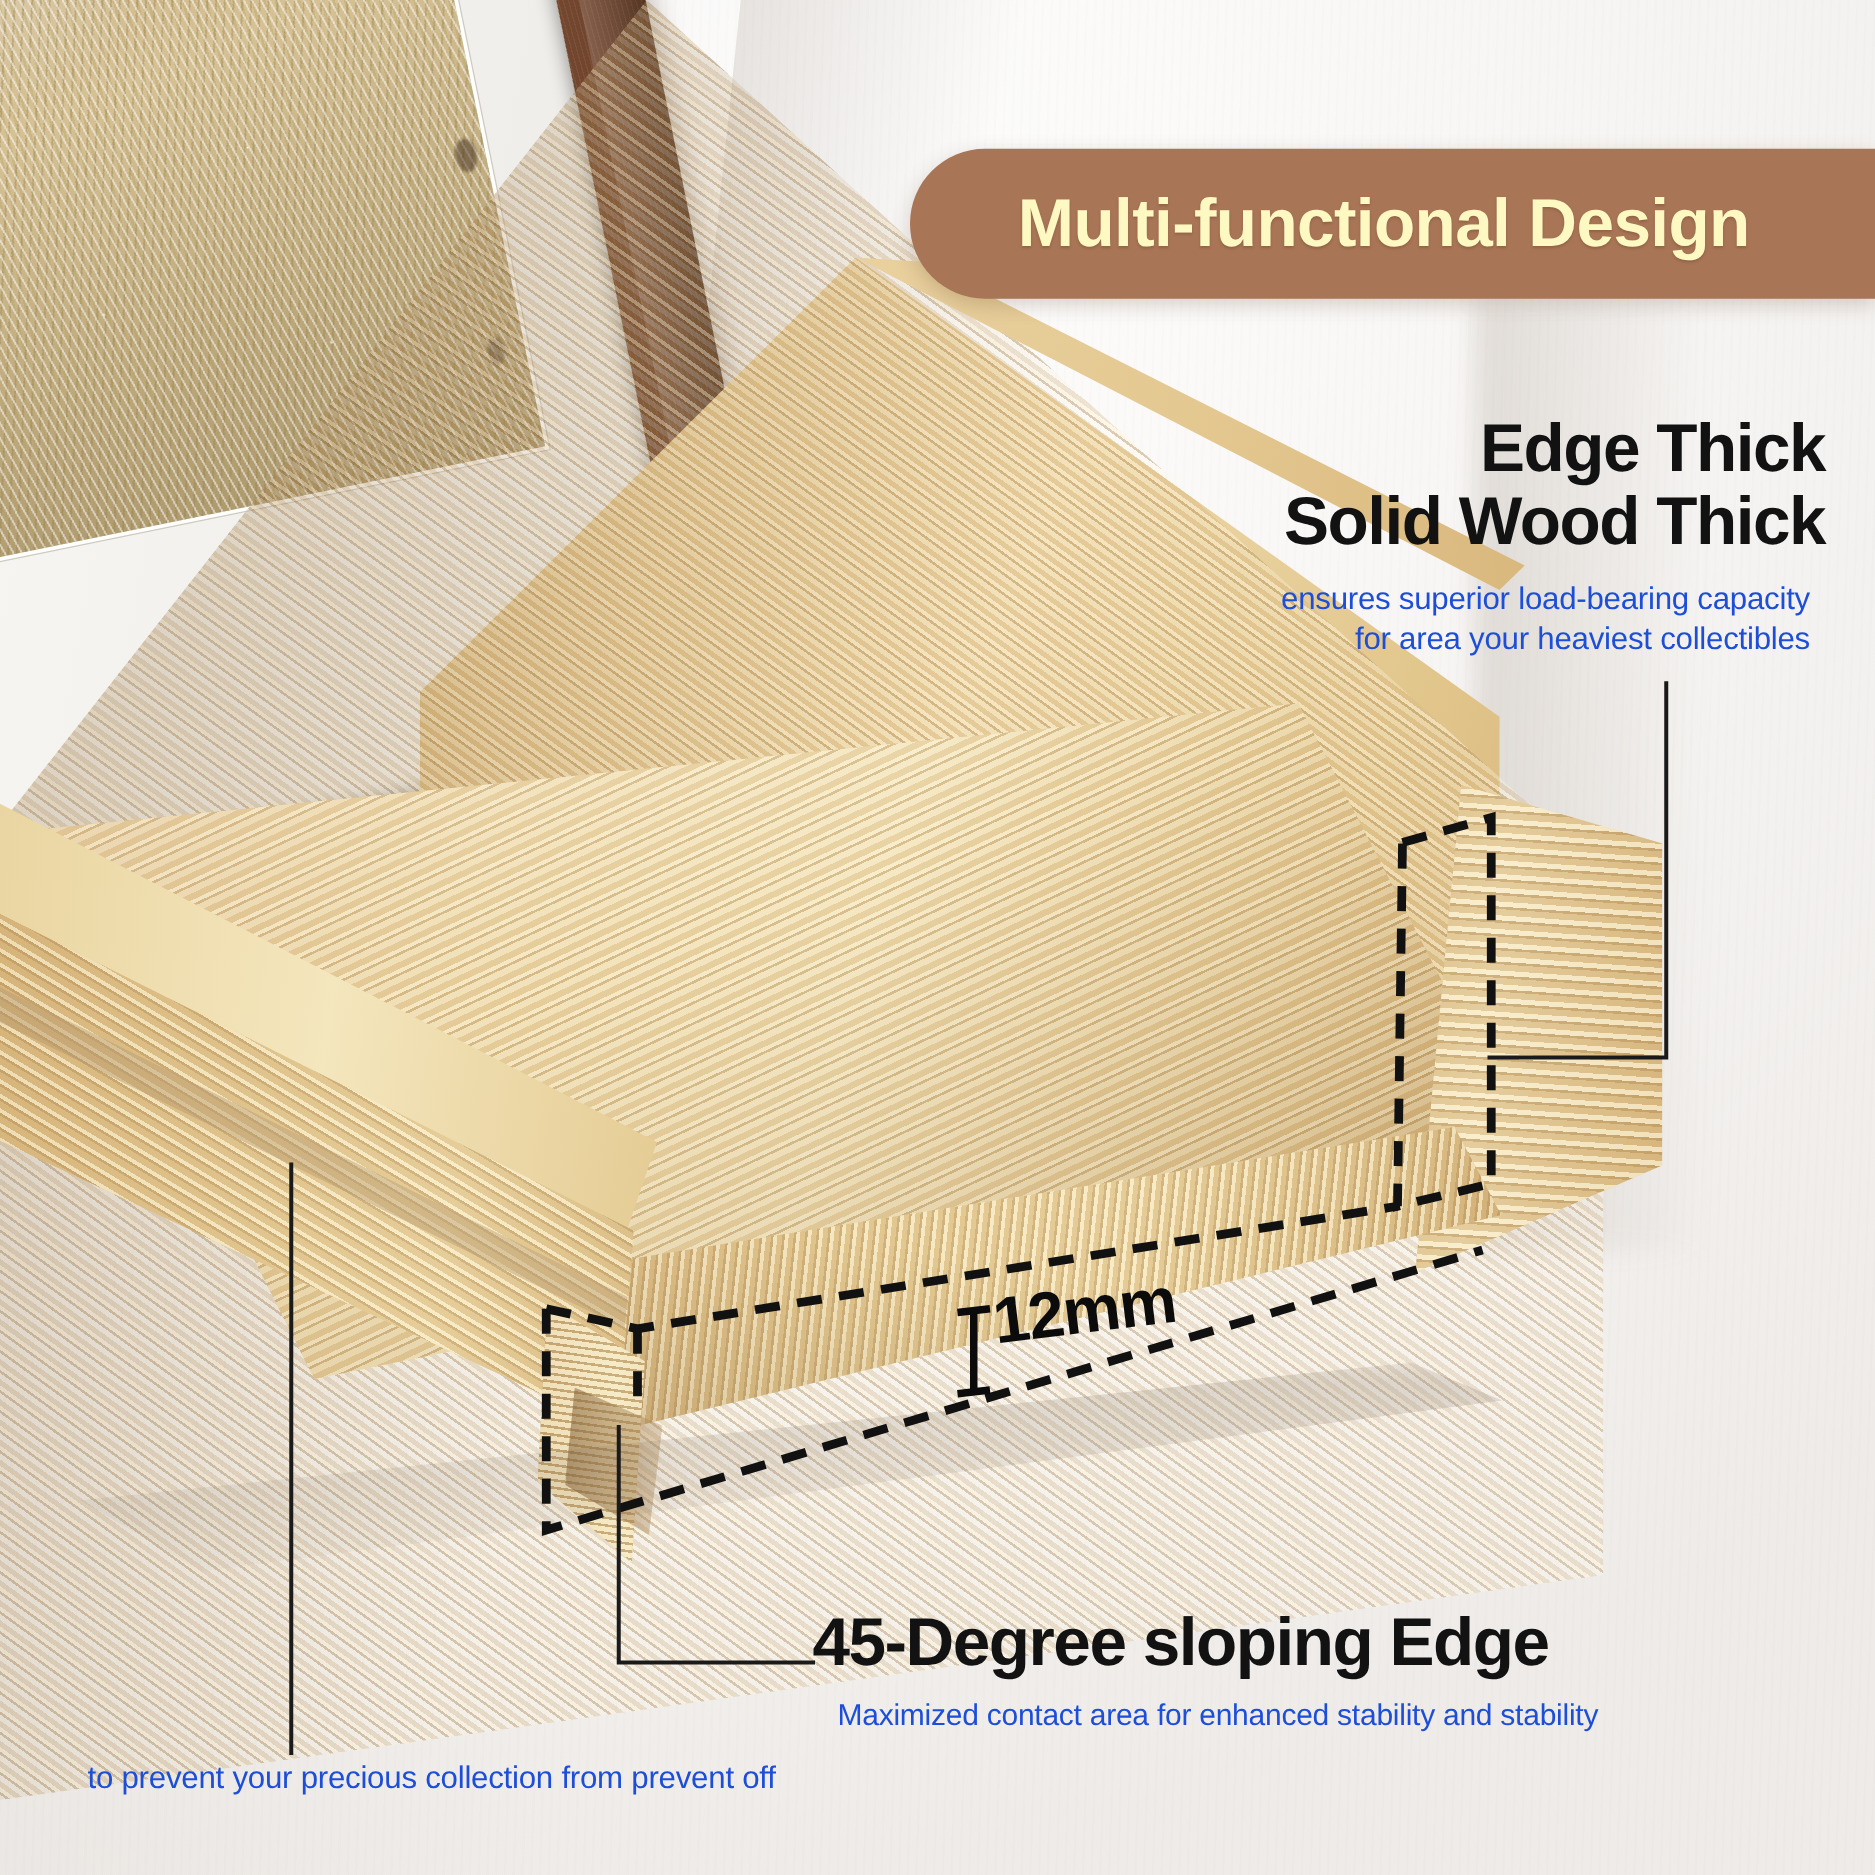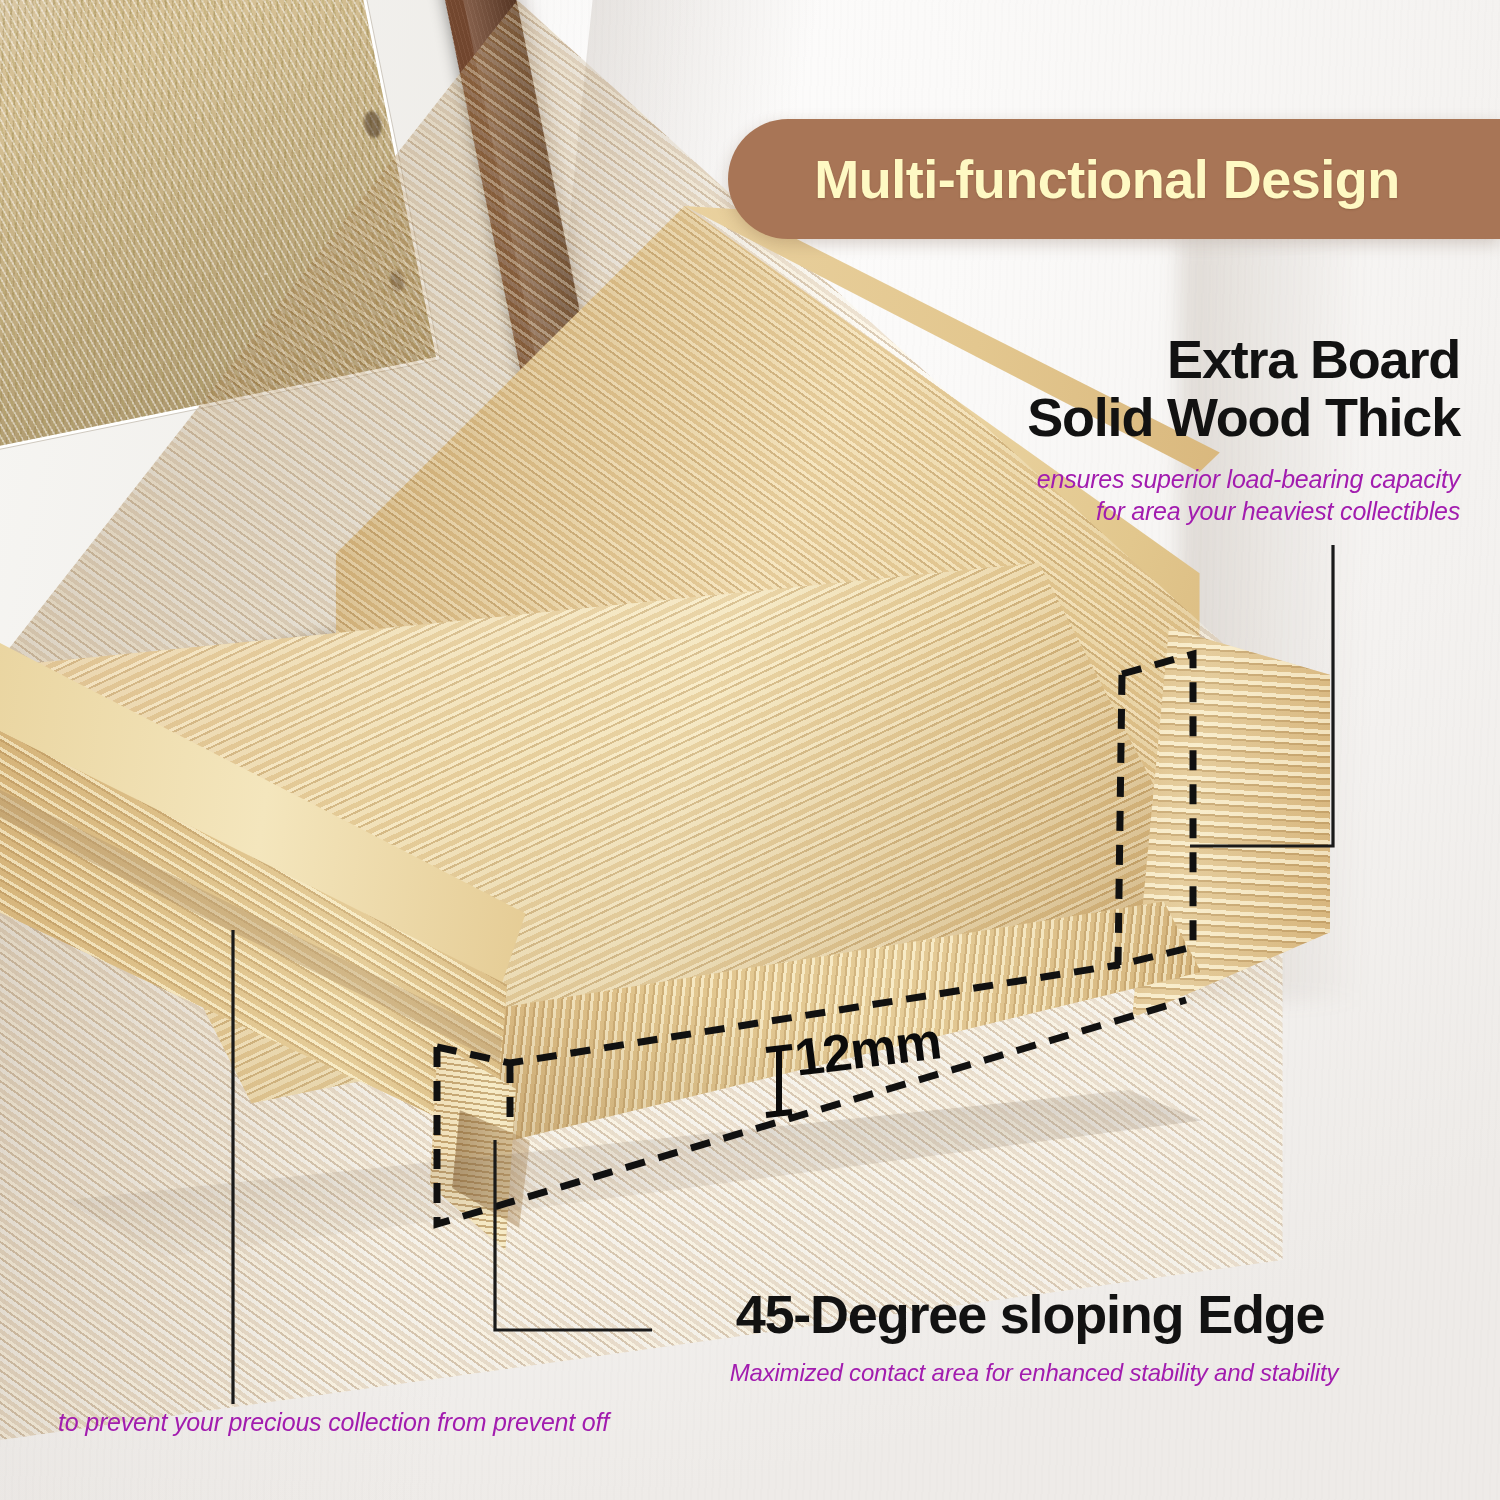--- a/index.html
+++ b/index.html
@@ -259,30 +259,29 @@
     padding-right:14px;
     text-shadow:0 1px 2px rgba(80,48,28,.25);
   }
 
   .callout{position:absolute;}
   .callout h2{
     margin:0; font-weight:700; color:#121212;
     letter-spacing:-1.2px; line-height:1.08;
   }
   .callout p{
-    margin:0; color:#a21caf; line-height:1.3;
+    margin:12px; color:#1d4ed8; line-height:1.3;
     letter-spacing:-.2px;
-    font-style:italic;
   }
 
   #callout-thick{ right:40px; top:330px; width:620px; text-align:right; }
   #callout-thick h2{ font-size:54px; }
   #callout-thick p{ font-size:25px; margin-top:16px; }
 
-  #callout-slope{ left:650px; top:1285px; width:760px; text-align:center; }
+  #callout-slope{ left:650px; top:1285px; width:760px; text-align:left; }
   #callout-slope h2{ font-size:54px; }
   #callout-slope p{ font-size:24px; margin-top:14px; padding-left:8px; }
 
   #callout-fence{ left:58px; top:1392px; width:720px; text-align:left; }
   #callout-fence h2{ font-size:54px; }
   #callout-fence p{ font-size:25px; margin-top:14px; }
 
   .mm-label{
     position:absolute; left:795px; top:1028px;
     font-size:52px; font-weight:700; color:#0b0b0b;
@@ -375,21 +374,21 @@
       <path d="M233,930 L233,1404"></path>
     </g>
   </svg>
 
   <div class="banner" style="background:#A87556">
     <span class="banner-text">Multi-functional Design</span>
   </div>
 
   <div class="callout" id="callout-thick">
     <h2>
-      <span>Extra Board</span><br>
+      <span>Edge Thick</span><br>
       <span>Solid Wood Thick</span>
     </h2>
     <p>
       <span>ensures superior load-bearing capacity</span><br>
       <span>for area your heaviest collectibles</span>
     </p>
   </div>
 
   <div class="callout" id="callout-slope">
     <h2>45-Degree sloping Edge</h2>

